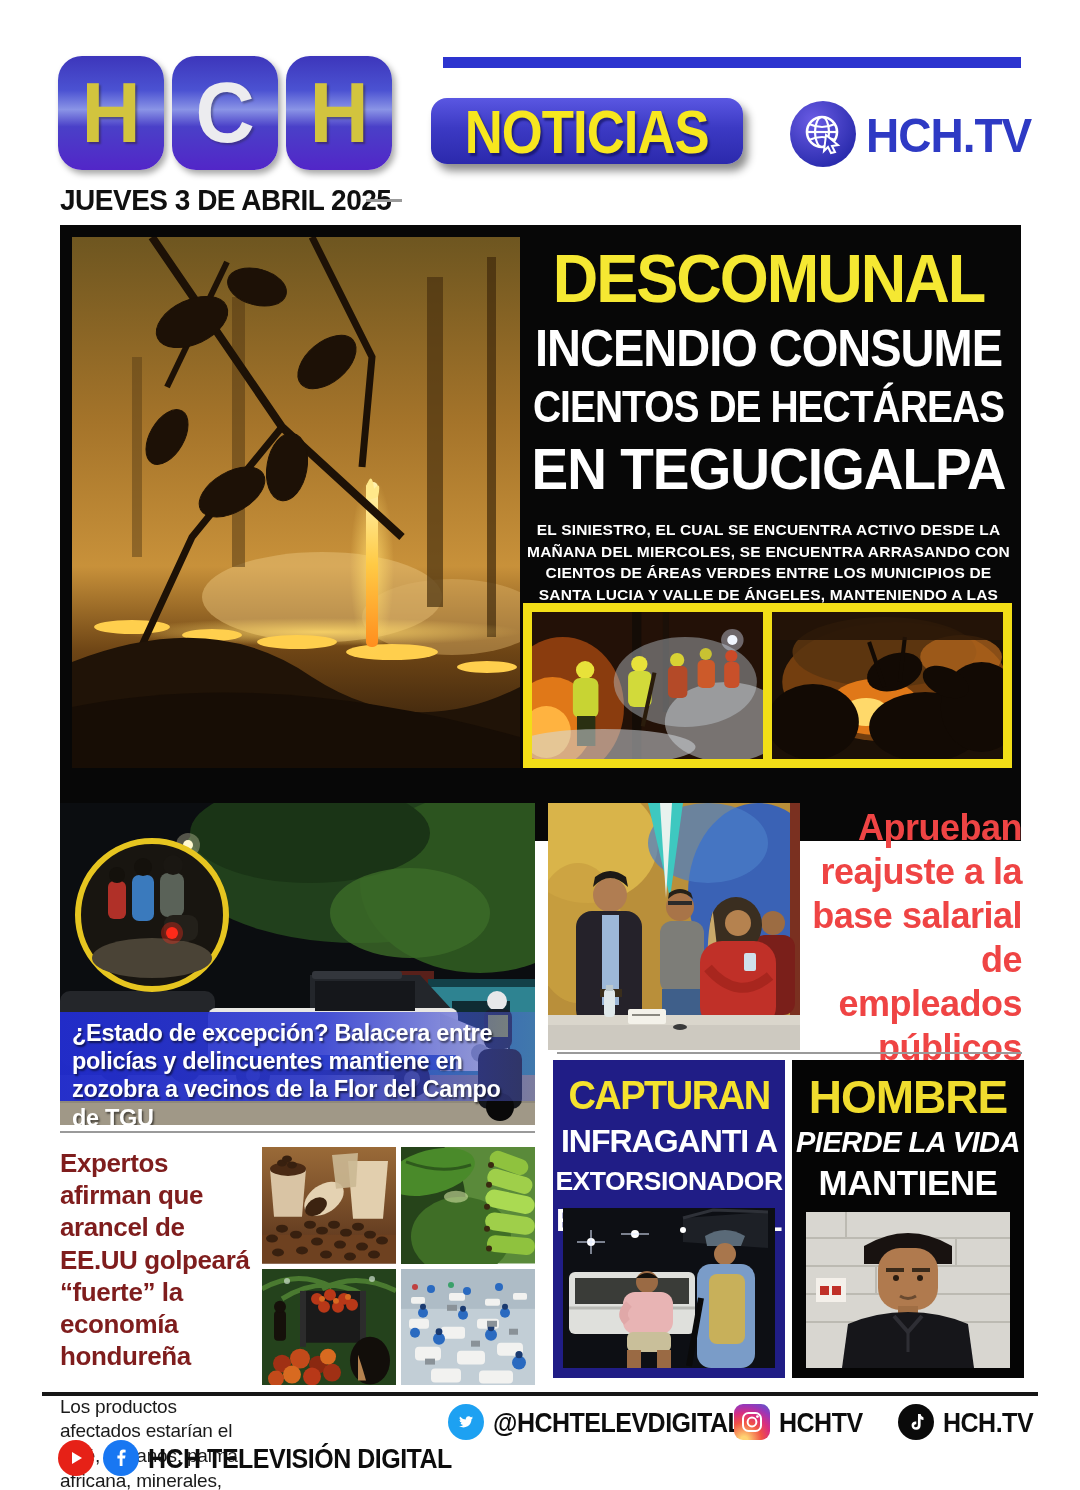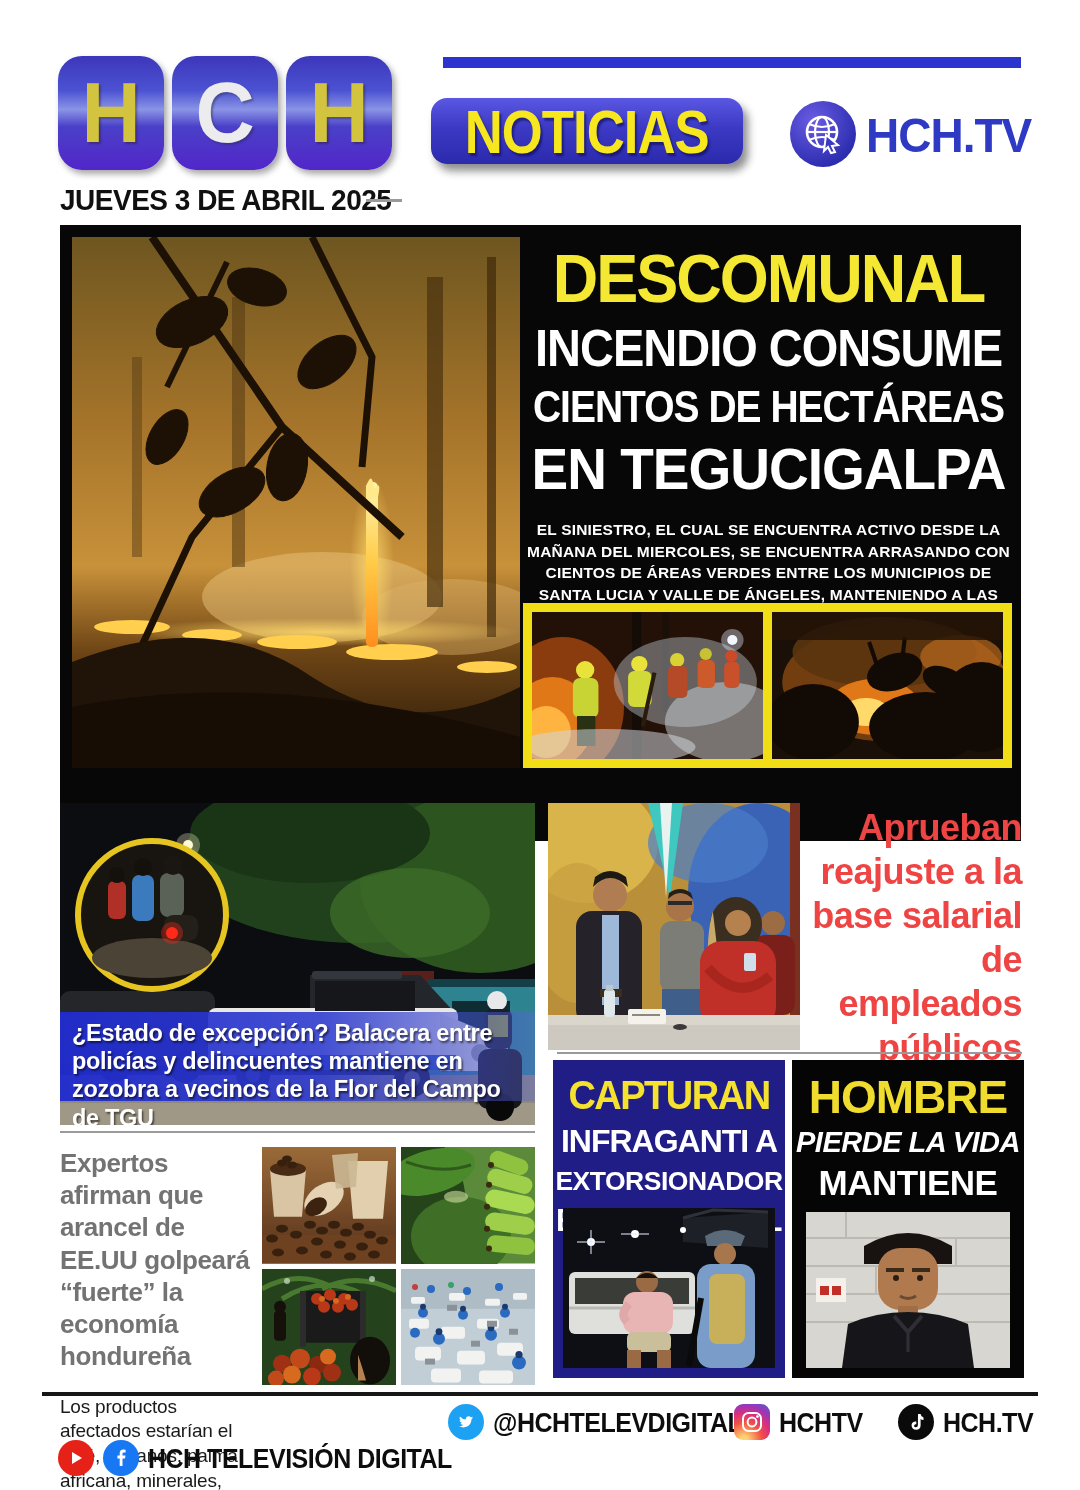--- a/index.html
+++ b/index.html
@@ -47,21 +47,21 @@
     text-shadow:1.5px 1.5px 2px rgba(0,0,0,.55);}
   #salarial-photo{left:548px;top:803px;width:252px;height:247px;}
   #salarial-text{left:806px;top:806px;width:216px;text-align:right;}
   #salarial-headline{font-size:36px;font-weight:bold;color:#ef4444;line-height:1.22;letter-spacing:-.5px;}
   #salarial-body{margin-top:40px;font-size:19.5px;color:#1c1c1c;line-height:1.28;letter-spacing:-.3px;}
   .divider{background:#9a9a9a;height:2px;}
   #divider-right{left:557px;top:1052px;width:465px;}
   #divider-left{left:60px;top:1131px;width:475px;}
   
   #aranceles-text{left:60px;top:1147px;width:202px;}
-  #aranceles-headline{font-size:26px;font-weight:bold;color:#737373;line-height:1.24;letter-spacing:-.4px;}
+  #aranceles-headline{font-size:26px;font-weight:bold;color:#7f1d1d;line-height:1.24;letter-spacing:-.4px;}
   #aranceles-body{margin-top:22px;font-size:19px;color:#1a1a1a;line-height:1.3;letter-spacing:-.2px;}
   #collage{left:262px;top:1147px;width:273px;height:238px;display:grid;
     grid-template-columns:1fr 1fr;grid-template-rows:1fr 1fr;gap:5px;}
   .collage-cell{width:100%;height:100%;overflow:hidden;}
   #capturan-box{left:553px;top:1060px;width:232px;height:318px;background:#201d86;text-align:center;color:#fff;}
   #capturan-box .l1{margin-top:14px;font-size:38px;font-weight:bold;color:#f5e22e;letter-spacing:-1.5px;transform:scaleY(1.05);}
   #capturan-box .l2{margin-top:6px;font-size:32px;font-weight:bold;letter-spacing:-1px;}
   #capturan-box .l3{margin-top:6px;font-size:26.5px;font-weight:bold;letter-spacing:-.5px;}
   #capturan-box .l4{margin-top:6px;font-size:31px;font-weight:bold;letter-spacing:-.5px;}
   #capturan-photo{position:absolute;left:10px;top:148px;width:212px;height:160px;}

